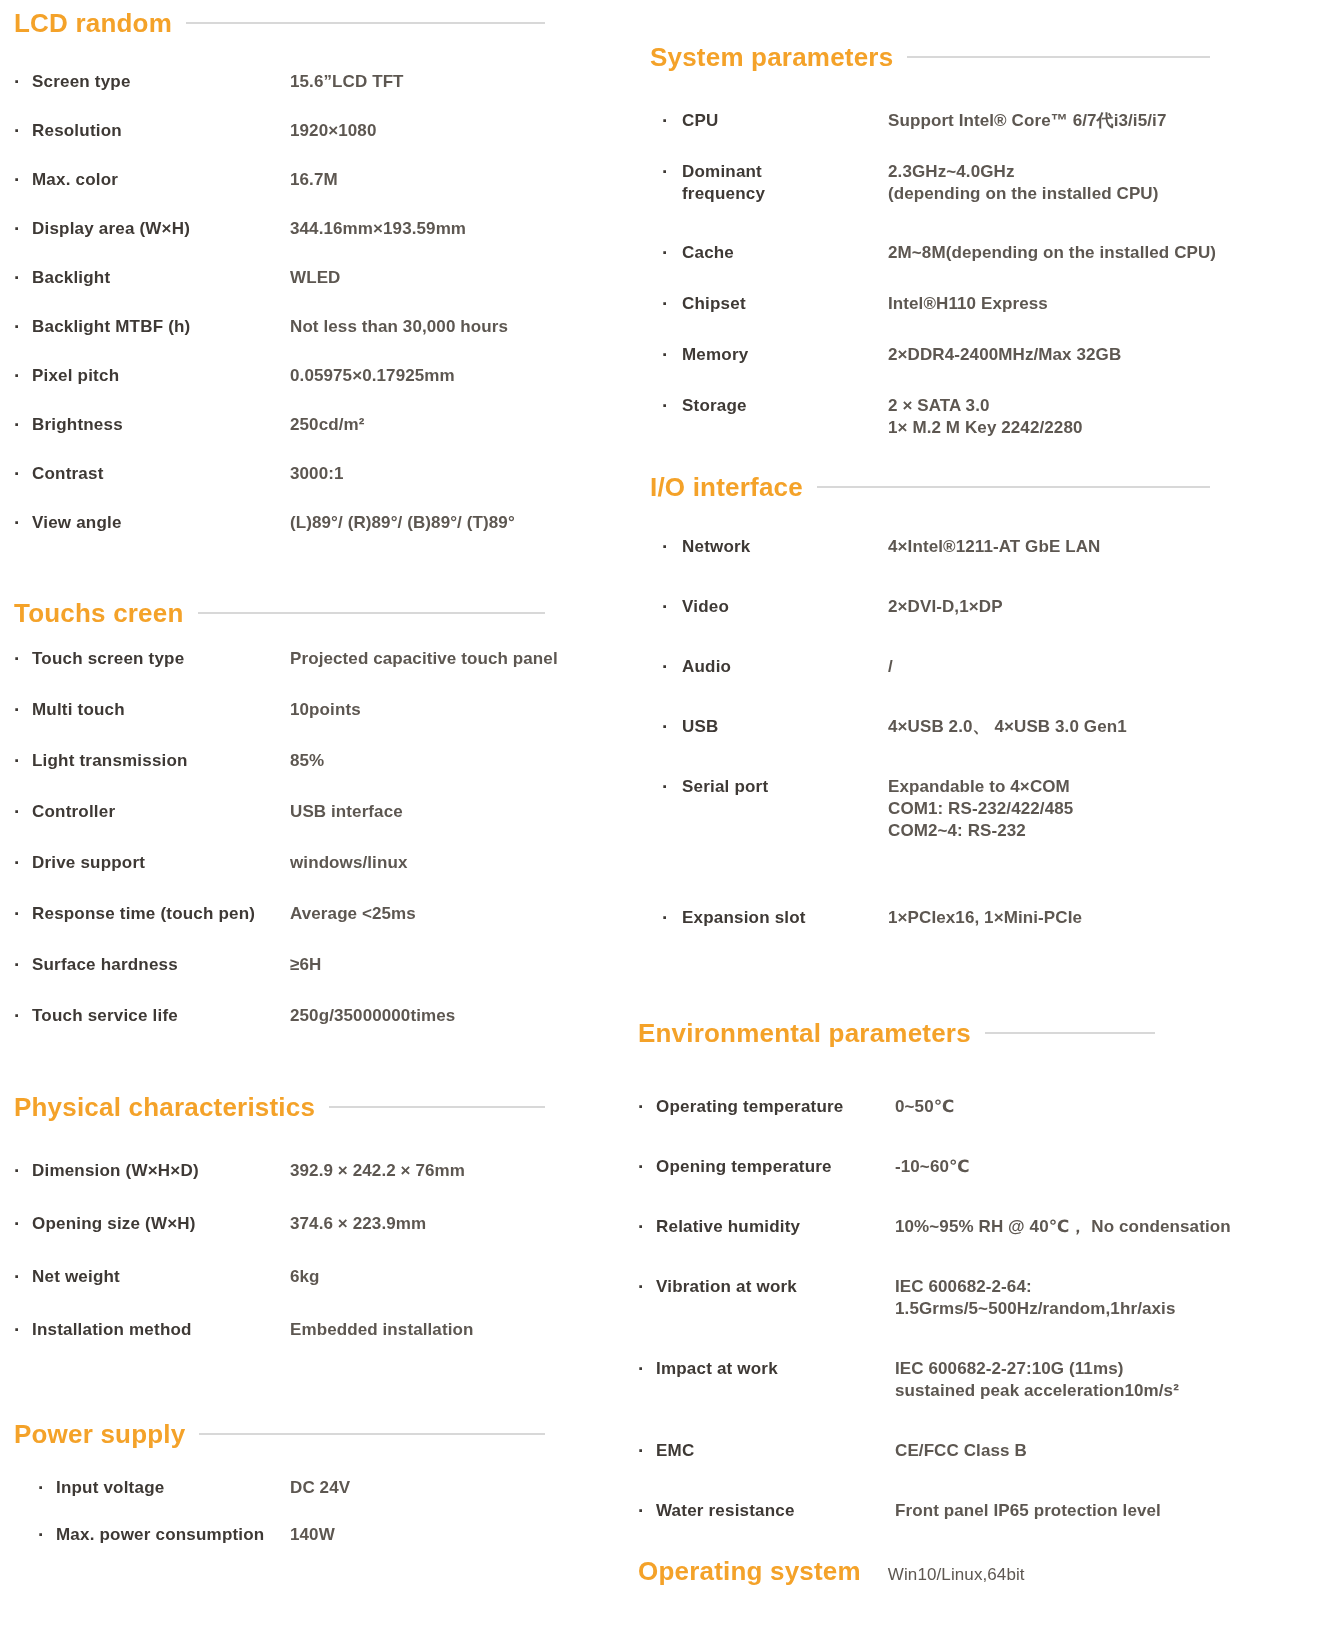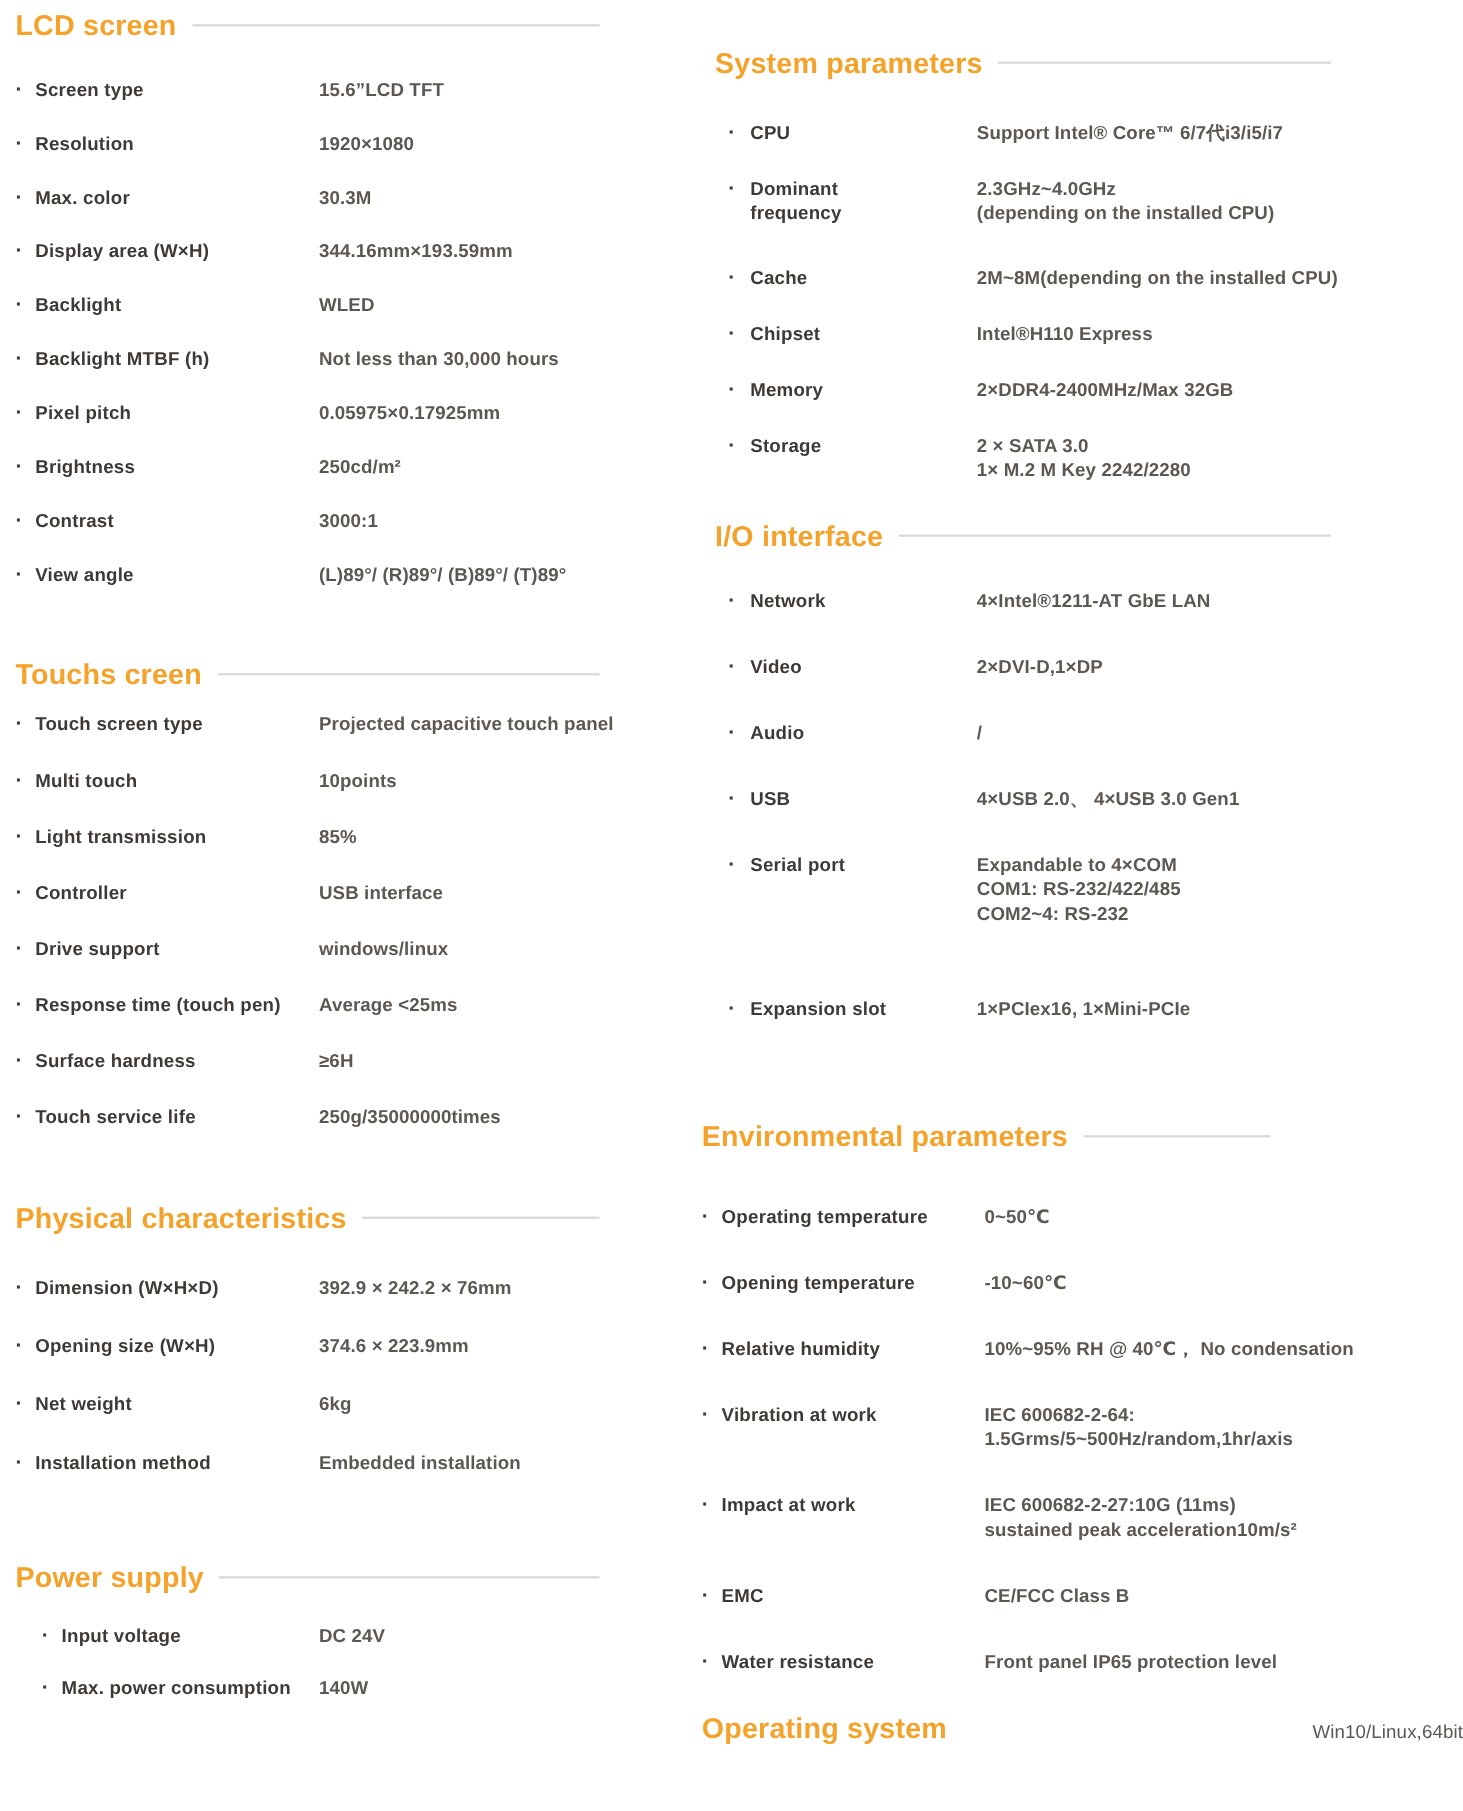--- a/index.html
+++ b/index.html
@@ -17,21 +17,21 @@
   .sec h2{
     display:flex;align-items:center;margin:0;
     font-size:26px;font-weight:bold;line-height:34px;
     color:var(--heading,#F4A229);letter-spacing:0.2px;white-space:nowrap;
   }
   .sec h2 .rule{flex:1;height:2px;background:var(--divider,#D8D8D8);margin-left:14px;}
   .inline-value{
     margin-left:27px;font-size:17px;font-weight:normal;
     color:var(--value,#5D5751);letter-spacing:0.1px;
   }
-  .sec-os h2{align-items:baseline;justify-content:space-between;}
+  .sec-os h2{align-items:baseline;}
 
   .rows{margin-top:28px;}
   .row{display:grid;align-items:start;}
   .bullet{
     font-size:19px;line-height:22px;font-weight:bold;
     color:var(--label,#3E3935);text-align:left;
   }
   .label{
     font-size:17px;line-height:22px;font-weight:bold;
     color:var(--label,#3E3935);letter-spacing:0.2px;
@@ -77,21 +77,21 @@
 
   .sec-os{left:638px;top:1522px;width:692px;}
 </style>
 </head>
 <body style="background: rgb(255, 255, 255);">
 
 <main class="page">
   <div class="col" id="col-left">
       <section class="sec sec-lcd-screen">
         <h2>
-          <span class="title">LCD screen</span>
+          <span class="title">LCD random</span>
           <span class="rule"></span>
         </h2>
         <div class="rows">
           <div class="row">
             <span class="bullet">·</span>
             <div class="label">Screen type</div>
             <div class="value">
               <div class="value-line">15.6”LCD TFT</div>
             </div>
           </div>
@@ -99,21 +99,21 @@
             <span class="bullet">·</span>
             <div class="label">Resolution</div>
             <div class="value">
               <div class="value-line">1920×1080</div>
             </div>
           </div>
           <div class="row">
             <span class="bullet">·</span>
             <div class="label">Max. color</div>
             <div class="value">
-              <div class="value-line">30.3M</div>
+              <div class="value-line">16.7M</div>
             </div>
           </div>
           <div class="row">
             <span class="bullet">·</span>
             <div class="label">Display area (W×H)</div>
             <div class="value">
               <div class="value-line">344.16mm×193.59mm</div>
             </div>
           </div>
           <div class="row">

